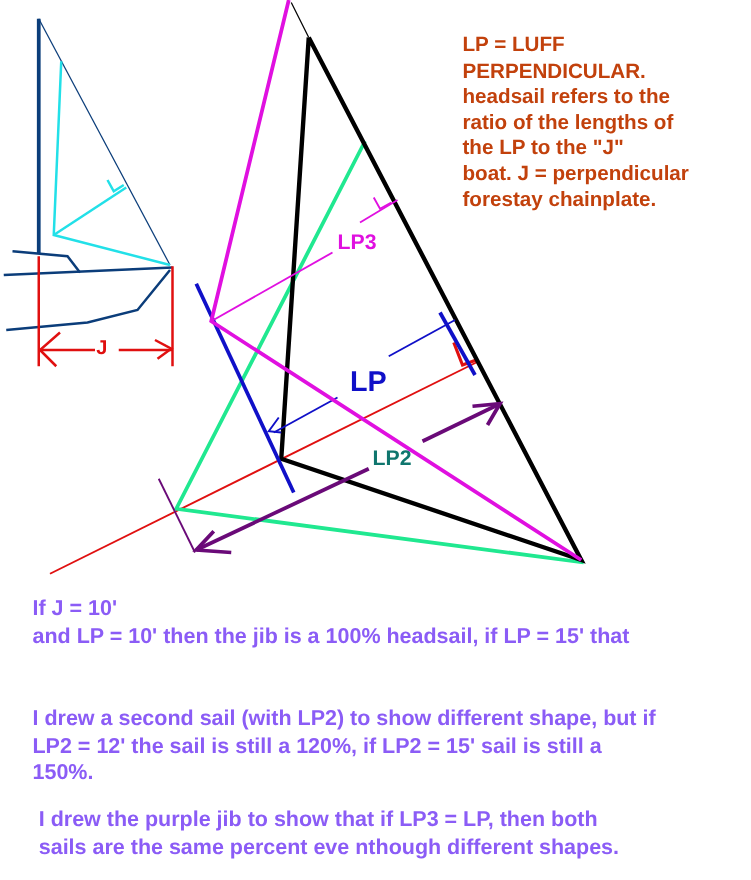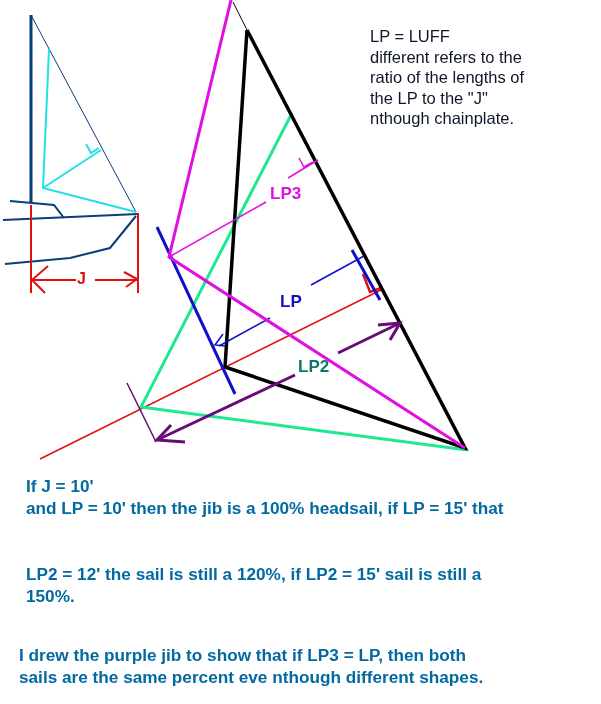--- a/index.html
+++ b/index.html
@@ -1,28 +1,28 @@
 <!DOCTYPE html>
 <html><head>
   <meta charset="utf-8">
   <style>
     html, body { margin: 0; padding: 0; background: #ffffff; }
     body { width: 601px; height: 704px; position: relative; overflow: hidden; font-family: "Liberation Sans", sans-serif; }
     #diagram { position: absolute; left: 0; top: 0; width: 601px; height: 470px; }
     .label { position: absolute; font-weight: bold; font-family: "Liberation Sans", sans-serif; white-space: nowrap; }
     #explain {
       position: absolute; left: 370px; top: 26px; width: 230px;
-      color: #0f172a; font-weight: normal; font-size: 16.5px; line-height: 20.6px;
+      color: #c2410c; font-weight: bold; font-size: 16.5px; line-height: 20.6px;
       font-family: "Liberation Sans", sans-serif;
     }
     #explain div { white-space: nowrap; }
-    .para { position: absolute; left: 26px; color: #0369a1; font-weight: bold; font-size: 17.2px; line-height: 21.5px; font-family: "Liberation Sans", sans-serif; }
+    .para { position: absolute; left: 26px; color: #8b5cf6; font-weight: bold; font-size: 17.2px; line-height: 21.5px; font-family: "Liberation Sans", sans-serif; }
     .para div { white-space: nowrap; }
     .j-label { color: #e01010; font-size: 16px; }
-    .lp-label { color: #1010c8; font-size: 17px; }
+    .lp-label { color: #1010c8; font-size: 23px; }
     .lp2-label { color: #0f766e; font-size: 17px; }
     .lp3-label { color: #e010e0; font-size: 17px; }
   </style>
 </head>
 <body>
 
 <svg id="diagram" width="601" height="470" viewBox="0 0 601 470">
 
   <g>
 
@@ -73,30 +73,33 @@
   <line x1="127" y1="383" x2="156" y2="442" stroke="#6a0a78" stroke-width="1.5"></line>
 </svg>
 
 <div class="label j-label" style="left:77px; top:270px;">J</div>
 <div class="label lp-label" style="left:280px; top:292px;">LP</div>
 <div class="label lp2-label" style="left:298px; top:357px;">LP2</div>
 <div class="label lp3-label" style="left:270px; top:184px;">LP3</div>
 
 <div id="explain">
   <div>LP = LUFF</div>
-  <div>different refers to the</div>
+  <div>PERPENDICULAR.</div>
+  <div>headsail refers to the</div>
   <div>ratio of the lengths of</div>
   <div>the LP to the "J"</div>
-  <div>nthough chainplate.</div>
+  <div>boat. J = perpendicular</div>
+  <div>forestay chainplate.</div>
 </div>
 
 <div class="para" style="top:476px;">
   <div>If J = 10'</div>
   <div>and LP = 10' then the jib is a 100% headsail, if LP = 15' that</div>
 </div>
 <div class="para" style="top:564px;">
+  <div>I drew a second sail (with LP2) to show different shape, but if</div>
   <div>LP2 = 12' the sail is still a 120%, if LP2 = 15' sail is still a</div>
   <div>150%.</div>
 </div>
-<div class="para" style="top:645px; left:19px;">
+<div class="para" style="top:645px; left:31px;">
   <div>I drew the purple jib to show that if LP3 = LP, then both</div>
   <div>sails are the same percent eve nthough different shapes.</div>
 </div>
 
 </body></html>

